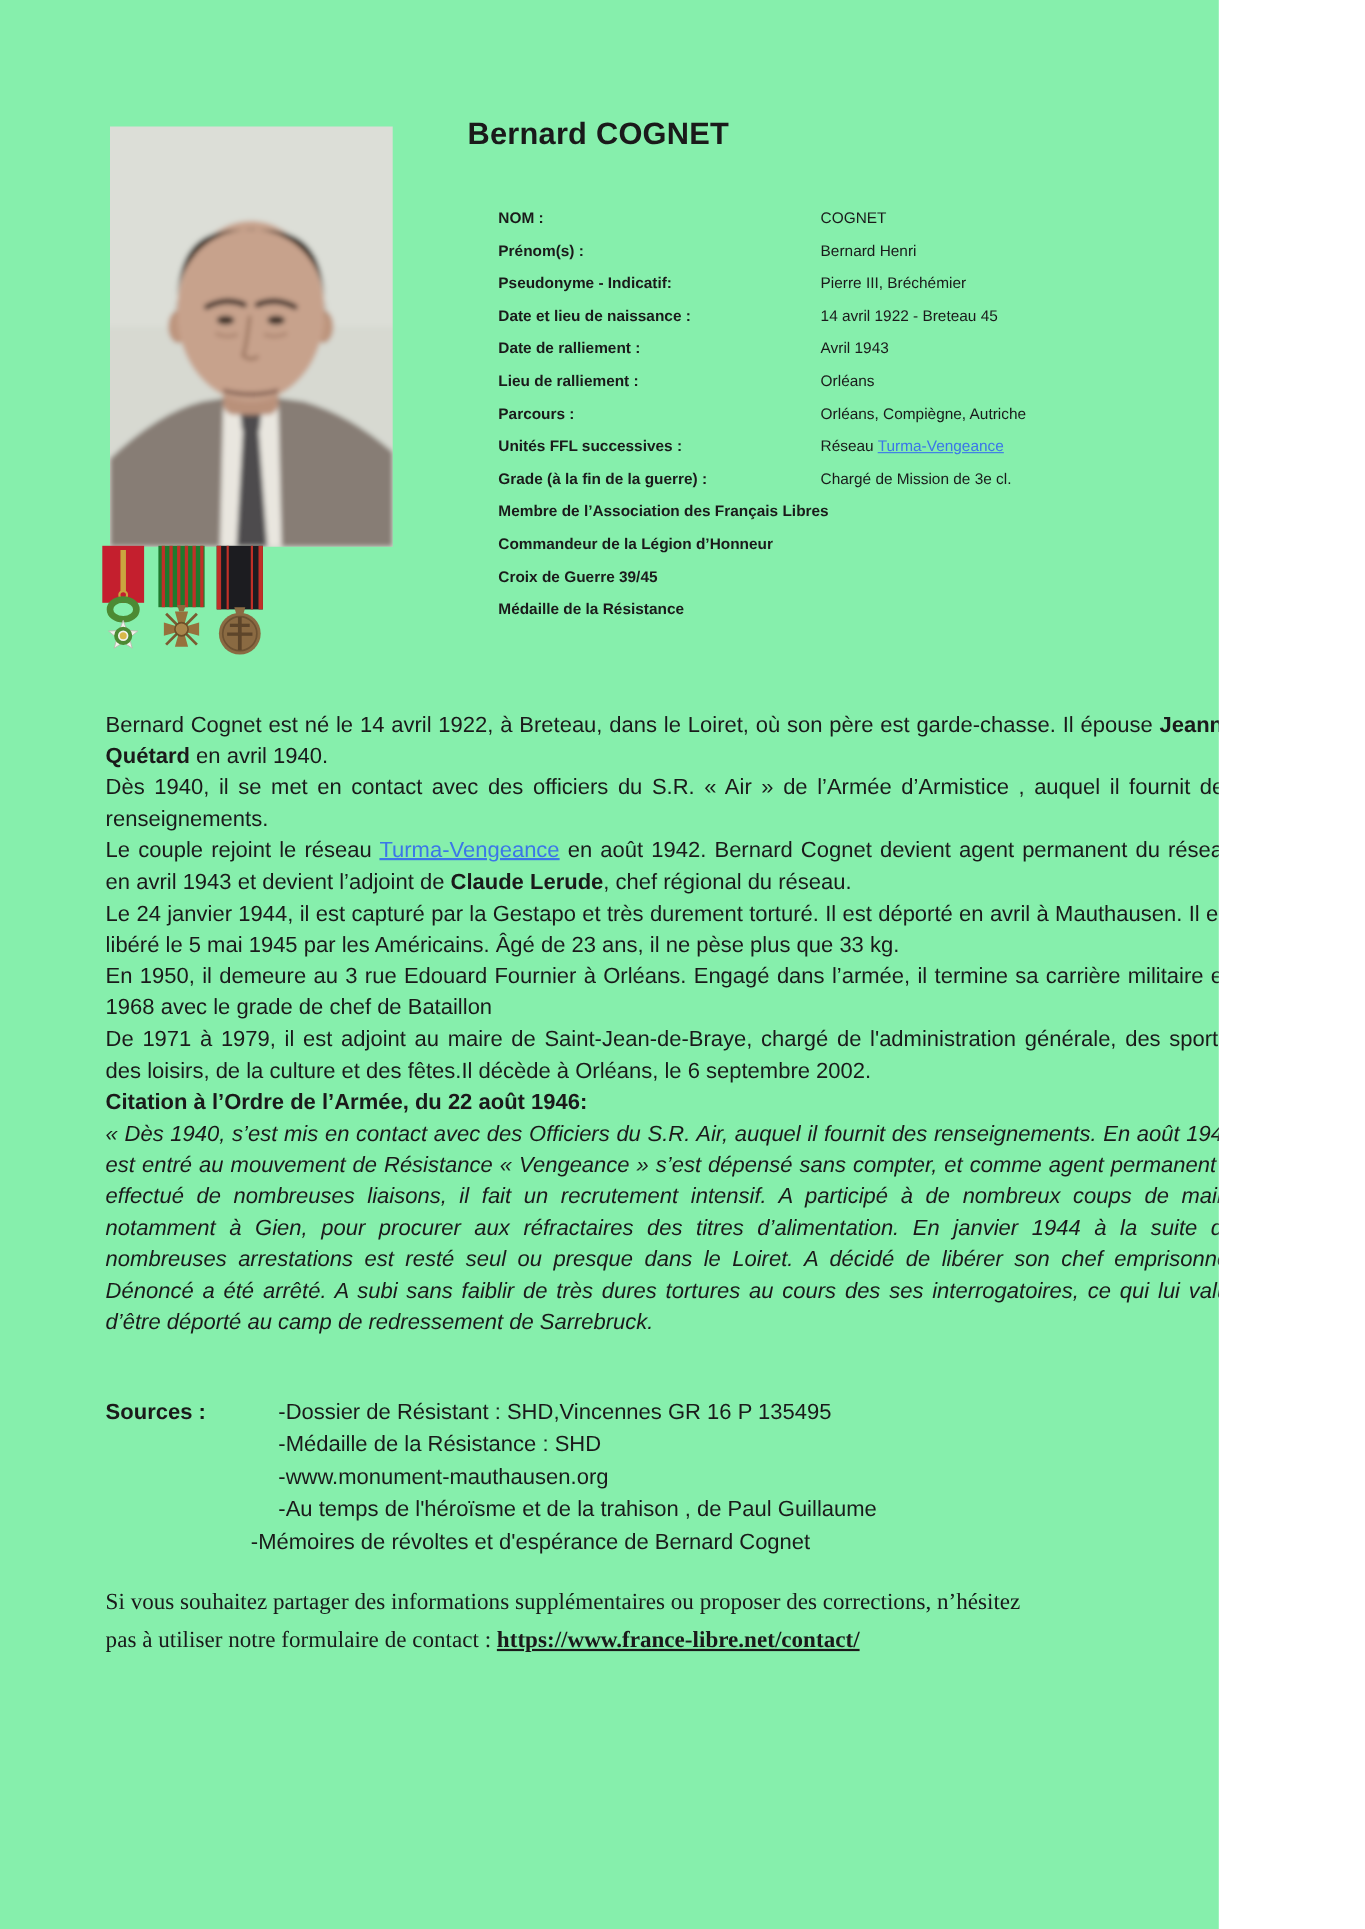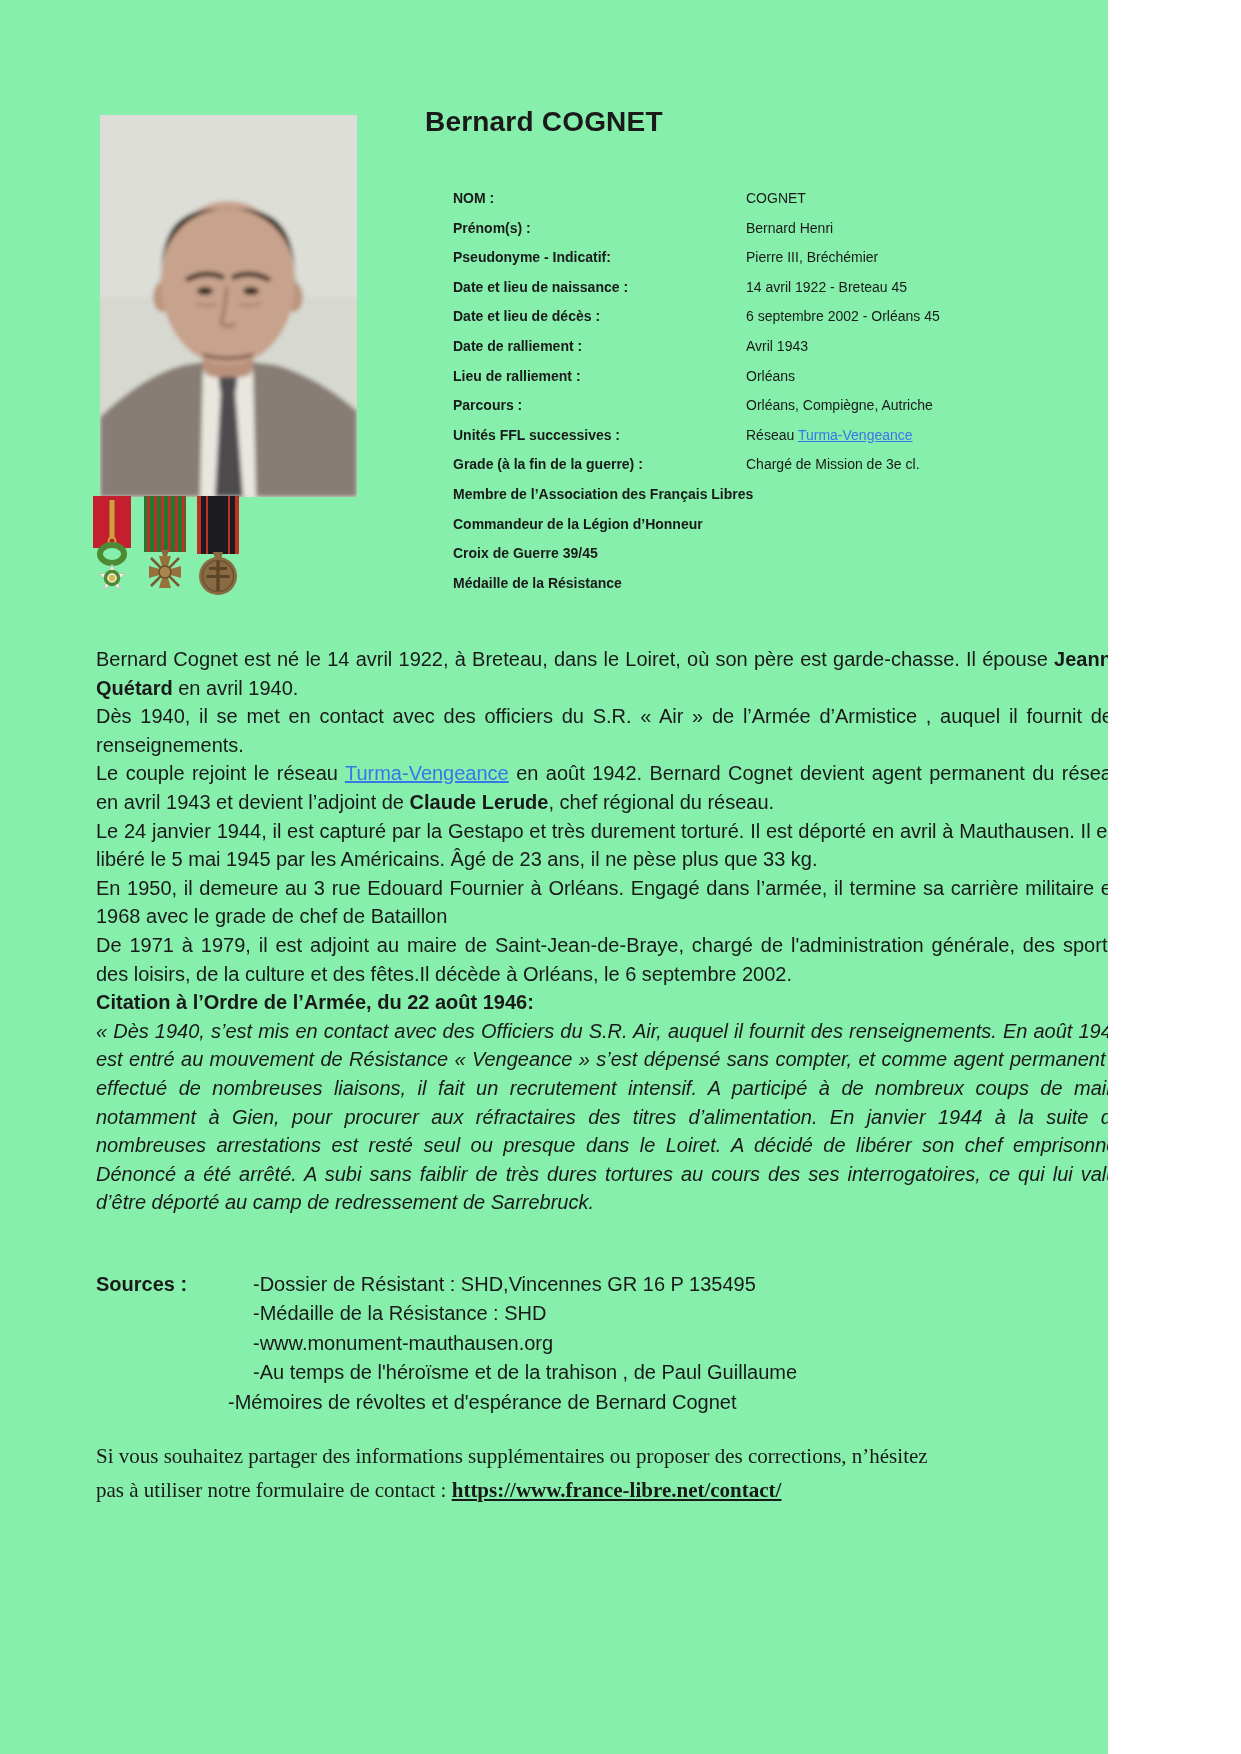--- a/index.html
+++ b/index.html
@@ -102,21 +102,20 @@
     </svg>
   </div>
 
   <div class="page-title">Bernard COGNET</div>
 
   <div class="info">
     <div class="irow"><span class="ilabel">NOM :</span><span class="ival">COGNET</span></div>
     <div class="irow"><span class="ilabel">Prénom(s) :</span><span class="ival">Bernard Henri</span></div>
     <div class="irow"><span class="ilabel">Pseudonyme - Indicatif:</span><span class="ival">Pierre III, Bréchémier</span></div>
     <div class="irow"><span class="ilabel">Date et lieu de naissance :</span><span class="ival">14 avril 1922 - Breteau 45</span></div>
-    <div class="irow"><span class="ilabel">Date et lieu de décès :</span><span class="ival">6 septembre 2002 - Orléans 45</span></div>
     <div class="irow"><span class="ilabel">Date de ralliement :</span><span class="ival">Avril 1943</span></div>
     <div class="irow"><span class="ilabel">Lieu de ralliement :</span><span class="ival">Orléans</span></div>
     <div class="irow"><span class="ilabel">Parcours :</span><span class="ival">Orléans, Compiègne, Autriche</span></div>
     <div class="irow"><span class="ilabel">Unités FFL successives :</span><span class="ival"><span>Réseau </span><a class="blue-link">Turma-Vengeance</a></span></div>
     <div class="irow"><span class="ilabel">Grade (à la fin de la guerre) : </span><span class="ival">Chargé de Mission de 3e cl.</span></div>
     <div class="honor">Membre de l’Association des Français Libres</div>
     <div class="honor">Commandeur de la Légion d’Honneur</div>
     <div class="honor">Croix de Guerre 39/45</div>
     <div class="honor">Médaille de la Résistance</div>
   </div>

